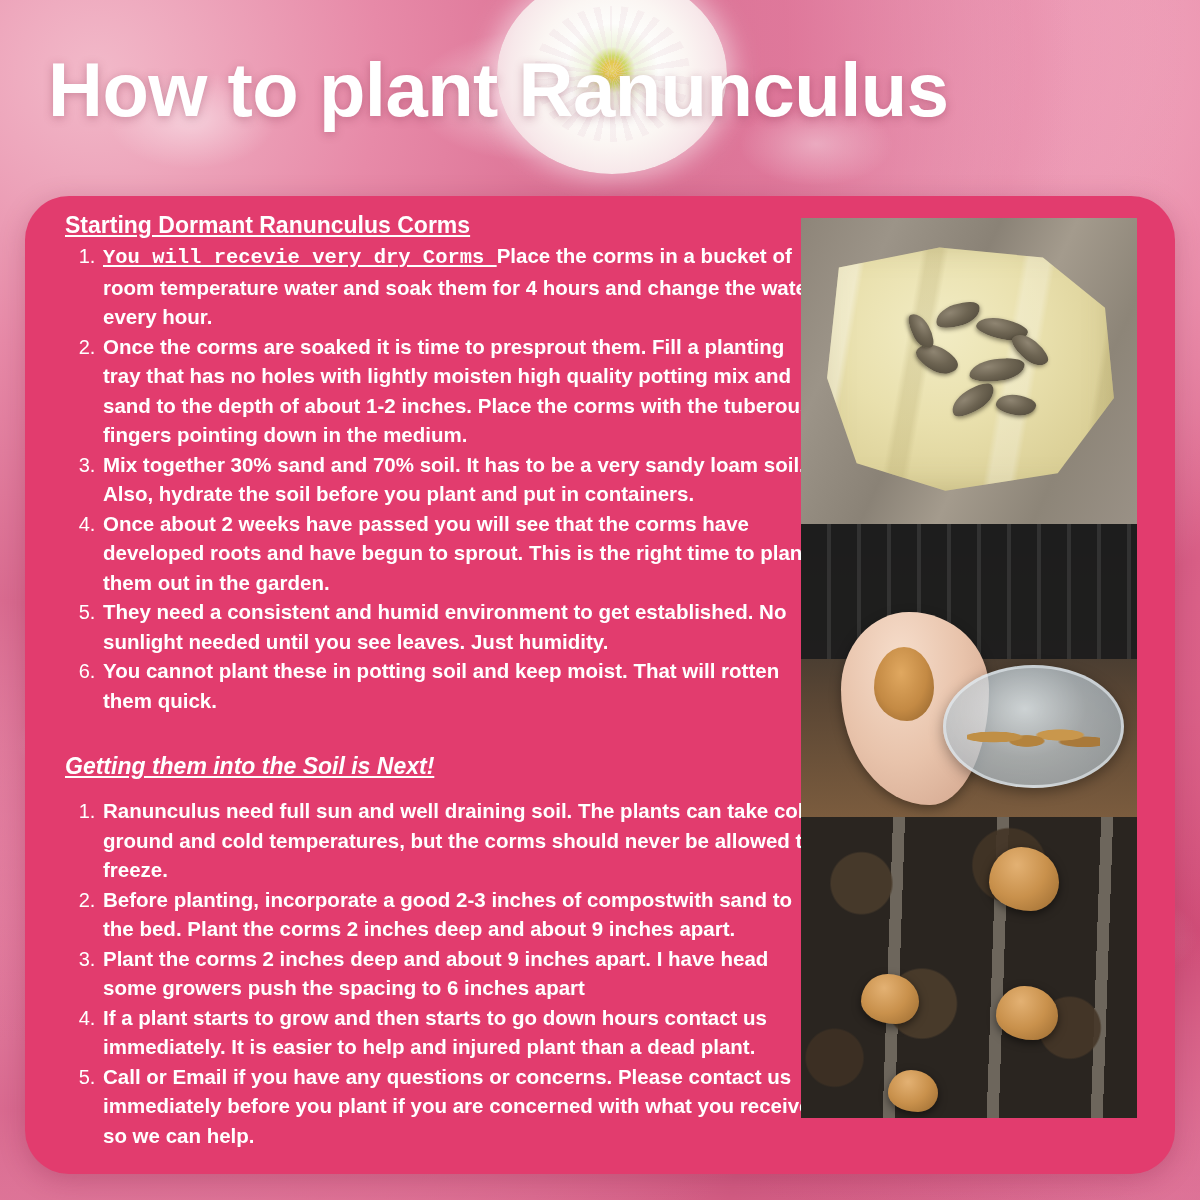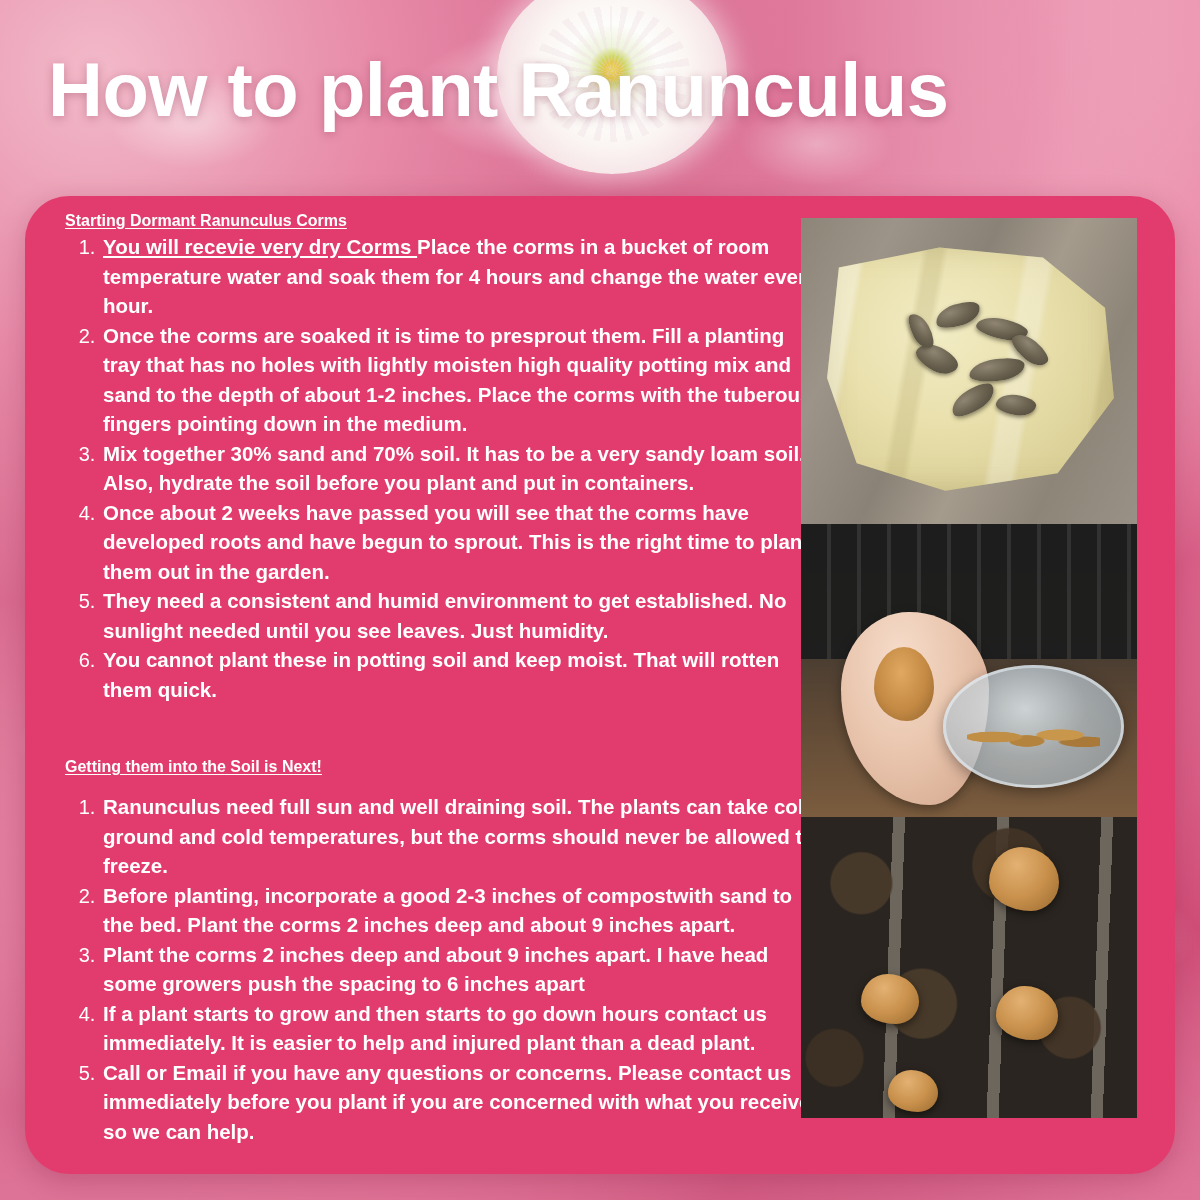--- a/index.html
+++ b/index.html
@@ -98,30 +98,31 @@
 
   .content {
     position: absolute;
     left: 18px;
     top: 16px;
     width: 780px;
     color: #ffffff;
   }
 
   .section-head {
-    font-size: 16px;
+    font-size: 23px;
     font-weight: bold;
     text-decoration: underline;
     text-underline-offset: 2px;
     margin: 0 0 2px 22px;
     color: #ffffff;
   }
   .section-head.second {
-    margin-top: 54px;
+    margin-top: 38px;
     margin-left: 22px;
+    font-style: italic;
   }
 
   ol {
     margin: 0;
     padding-left: 58px;
     list-style-position: outside;
   }
   ol li {
     font-size: 20.5px;
     line-height: 29.5px;
@@ -130,20 +131,21 @@
     margin-bottom: 0px;
     padding-left: 2px;
   }
   ol li::marker {
     font-weight: normal;
     font-size: 20px;
   }
   .u {
     text-decoration: underline;
     text-underline-offset: 2px;
+    font-family: Liberation Mono, monospace;
   }
   .list-gap { height: 14px; }
 
   
   .photos {
     position: absolute;
     right: 38px;
     top: 22px;
     width: 336px;
     height: 900px;

